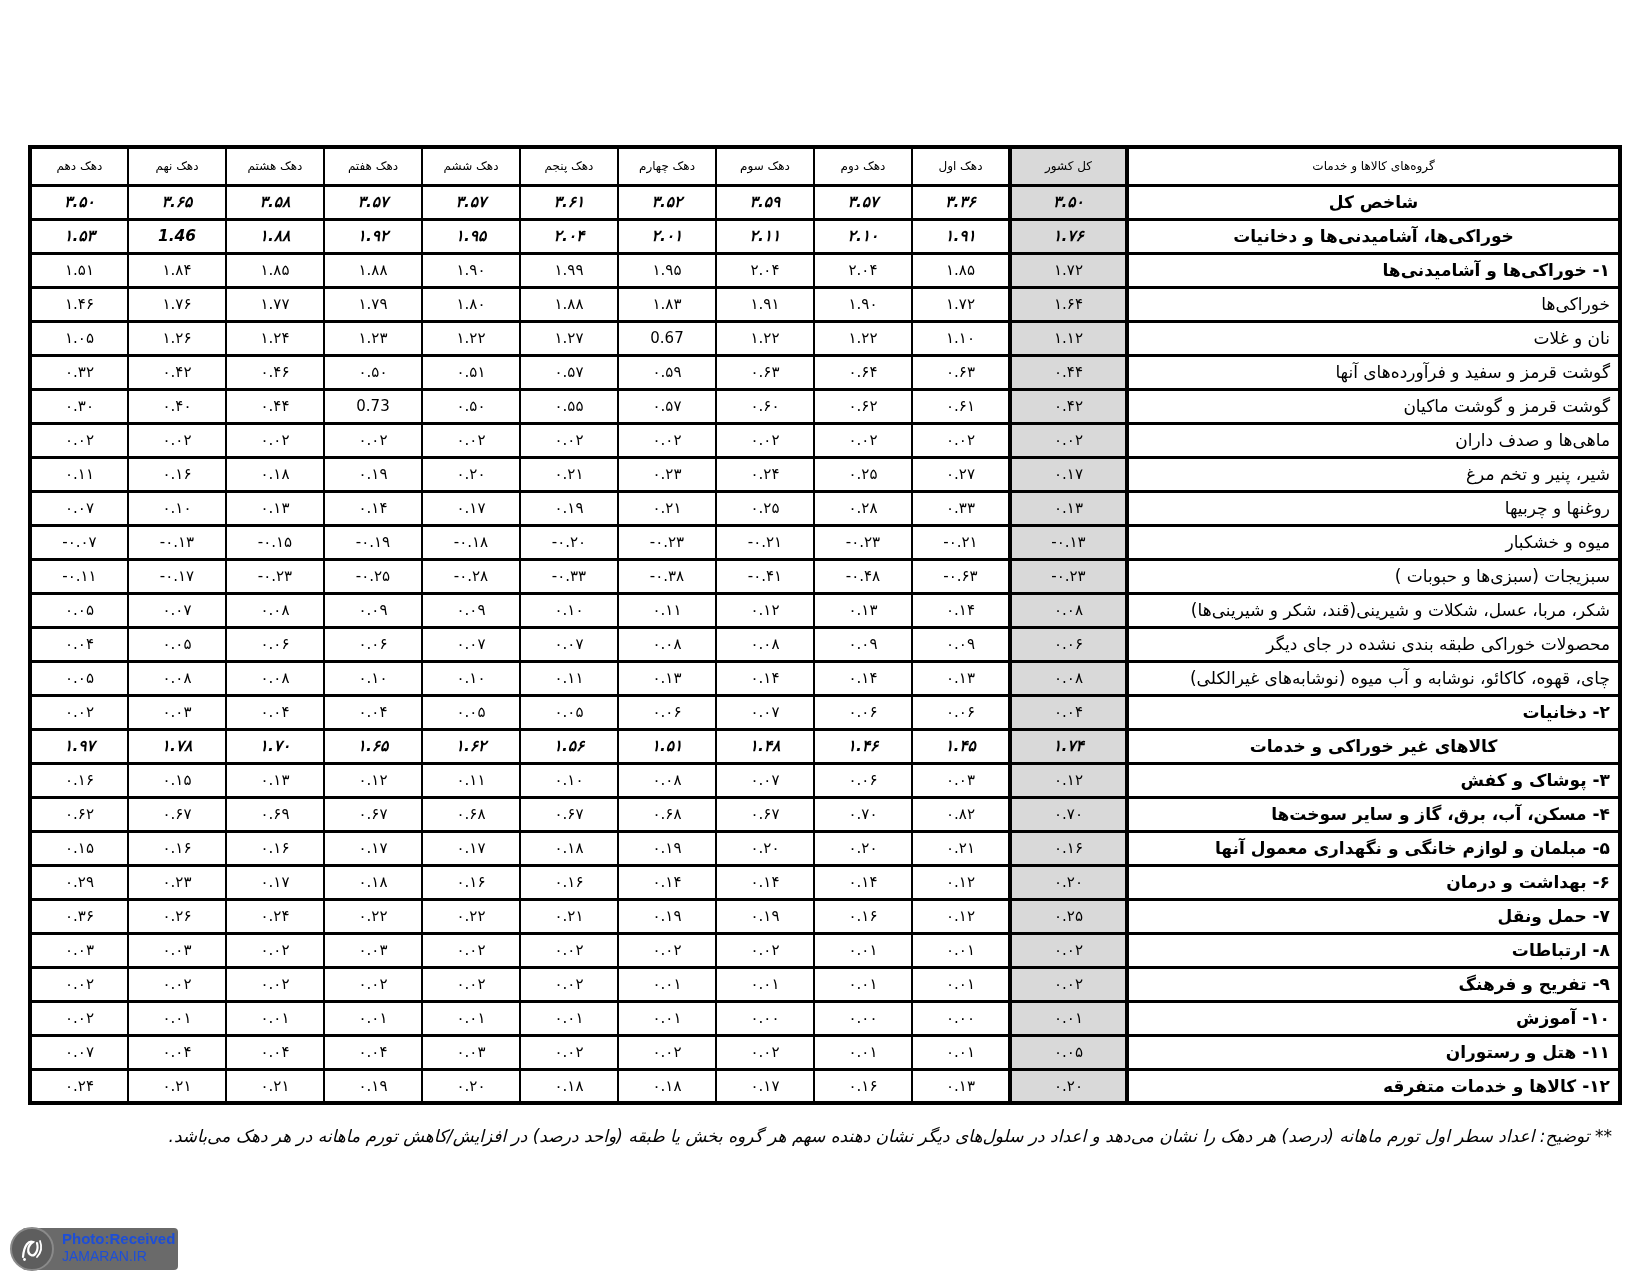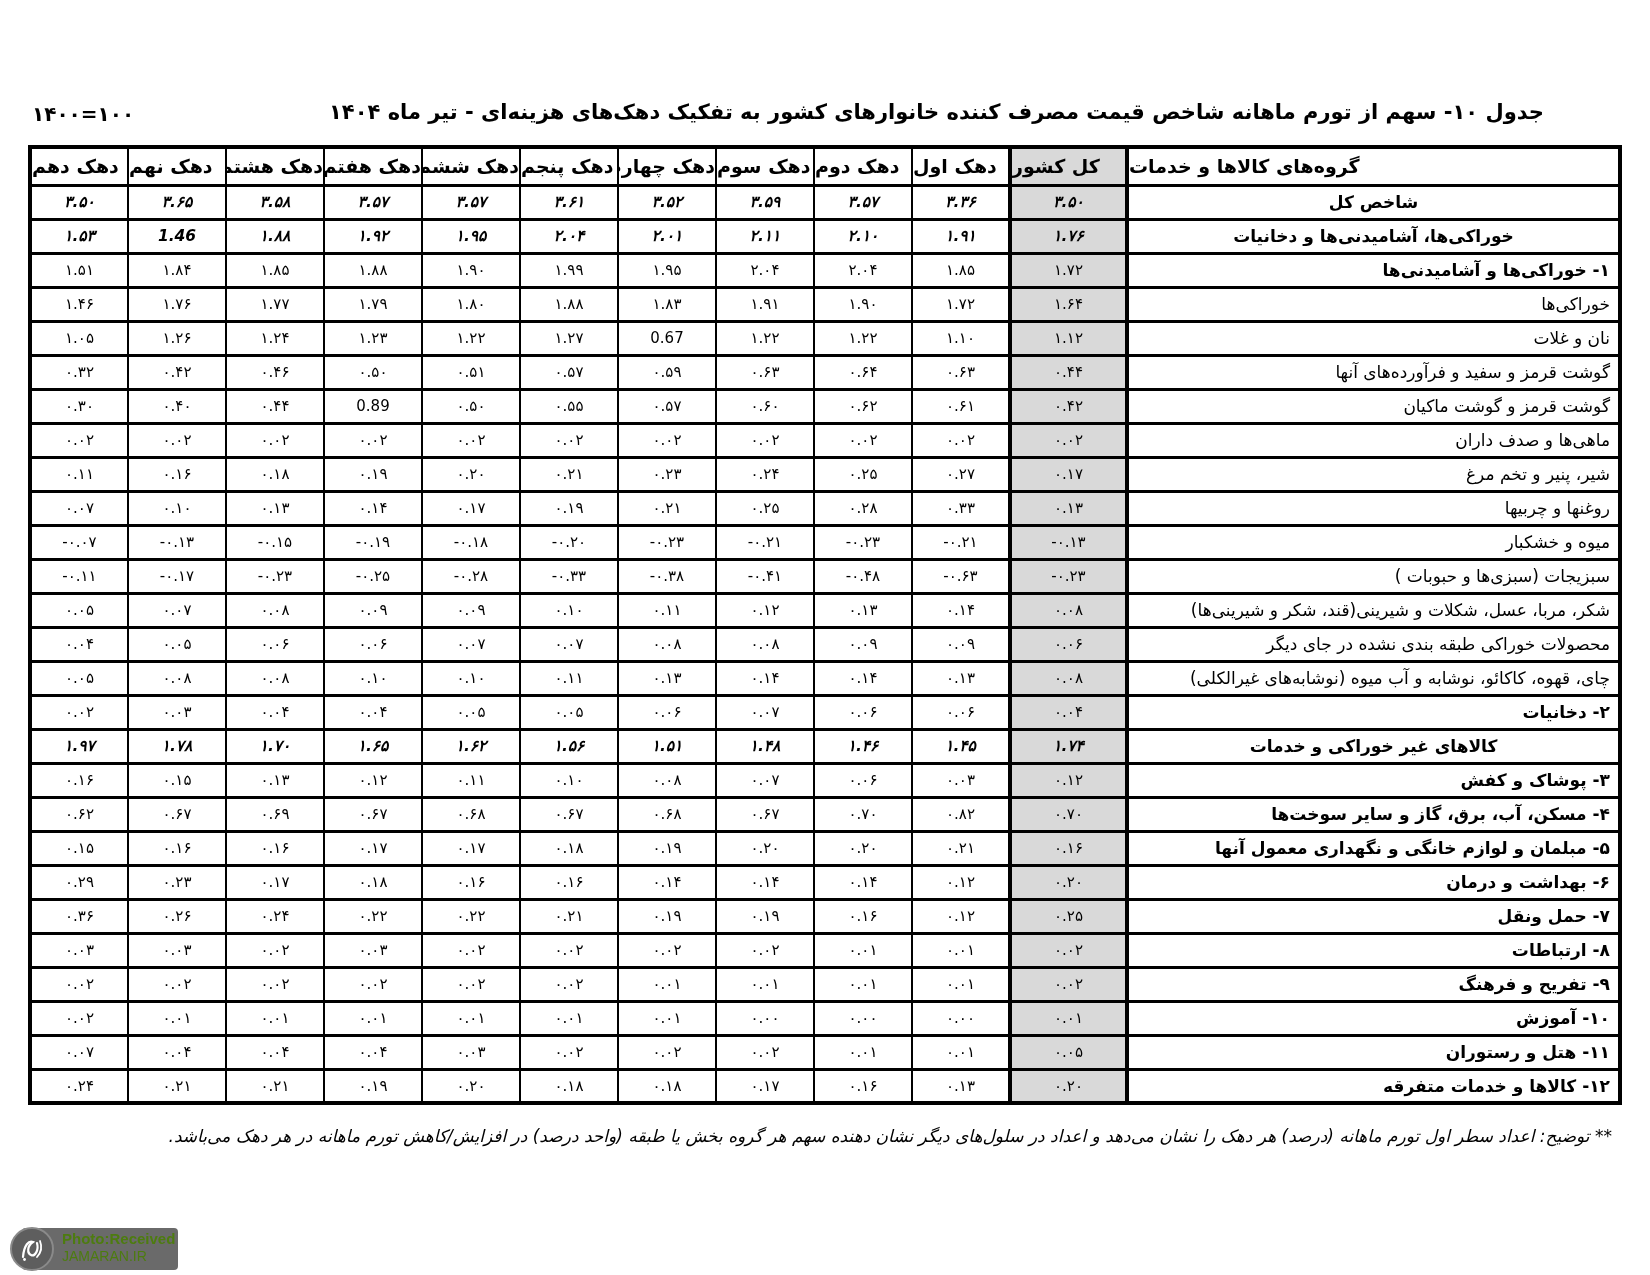--- a/index.html
+++ b/index.html
@@ -31,21 +31,21 @@
     border: 4px solid #000;
   }
   #main-table th, #main-table td {
     border: 2px solid #000;
     border-top-width: 3px; border-bottom-width: 3px;
     color: #000;
     overflow: hidden; white-space: nowrap;
     vertical-align: middle;
   }
   #main-table thead th {
-    height: 38px; font-size: 19px; font-weight: bold; text-align: left;
+    height: 38px; font-size: 12px; font-weight: normal; text-align: center;
   }
   #main-table tbody tr { height: 34px; }
   #main-table td.num {
     direction: ltr; text-align: center;
     font-size: 15px;
   }
   #main-table td.cat {
     text-align: right; padding: 0 8px;
     font-size: 17px;
   }
@@ -65,35 +65,31 @@
     position: absolute; left: 12px; top: 1px; width: 156px; height: 42px;
     background: #6a6a6a; border-radius: 4px;
   }
   #wm-logo {
     position: absolute; left: 0; top: 0; width: 44px; height: 44px;
     background: #5e5e5e; border-radius: 50%;
     border: 2px solid #8a8a8a;
   }
   #wm-logo svg { position: absolute; left: 4px; top: 4px; }
   #wm-text {
-    position: absolute; left: 52px; top: 3px; color: #4d7c0f;
+    position: absolute; left: 52px; top: 3px; color: #1d4ed8;
     font-family: "Liberation Sans", sans-serif; line-height: 1.2;
   }
   #wm-line1 { font-size: 15px; font-weight: bold; }
   #wm-line2 { font-size: 14px; font-weight: normal; }
 </style>
 </head>
 <body>
 
 <div id="page">
 
-  <div id="titlebar">
-    <div id="index-base">۱۴۰۰=۱۰۰</div>
-    <div id="page-title">جدول ۱۰- سهم از تورم ماهانه شاخص قیمت مصرف کننده خانوارهای کشور به تفکیک دهک‌های هزینه‌ای - تیر ماه ۱۴۰۴</div>
-  </div>
 
   <table id="main-table">
     <colgroup>
       <col style="width:493px">
       <col style="width:117px">
       <col style="width:98px">
         <col style="width:98px">
         <col style="width:98px">
         <col style="width:98px">
         <col style="width:98px">
@@ -206,21 +202,21 @@
     </tr>
         <tr class="plain">
       <td class="cat">گوشت قرمز و گوشت ماکیان</td>
       <td class="num kol">۰.۴۲</td>
       <td class="num">۰.۶۱</td>
       <td class="num">۰.۶۲</td>
       <td class="num">۰.۶۰</td>
       <td class="num">۰.۵۷</td>
       <td class="num">۰.۵۵</td>
       <td class="num">۰.۵۰</td>
-      <td class="num">0.89</td>
+      <td class="num">0.73</td>
       <td class="num">۰.۴۴</td>
       <td class="num">۰.۴۰</td>
       <td class="num">۰.۳۰</td>
     </tr>
         <tr class="plain">
       <td class="cat">ماهی‌ها و صدف داران</td>
       <td class="num kol">۰.۰۲</td>
       <td class="num">۰.۰۲</td>
       <td class="num">۰.۰۲</td>
       <td class="num">۰.۰۲</td>

